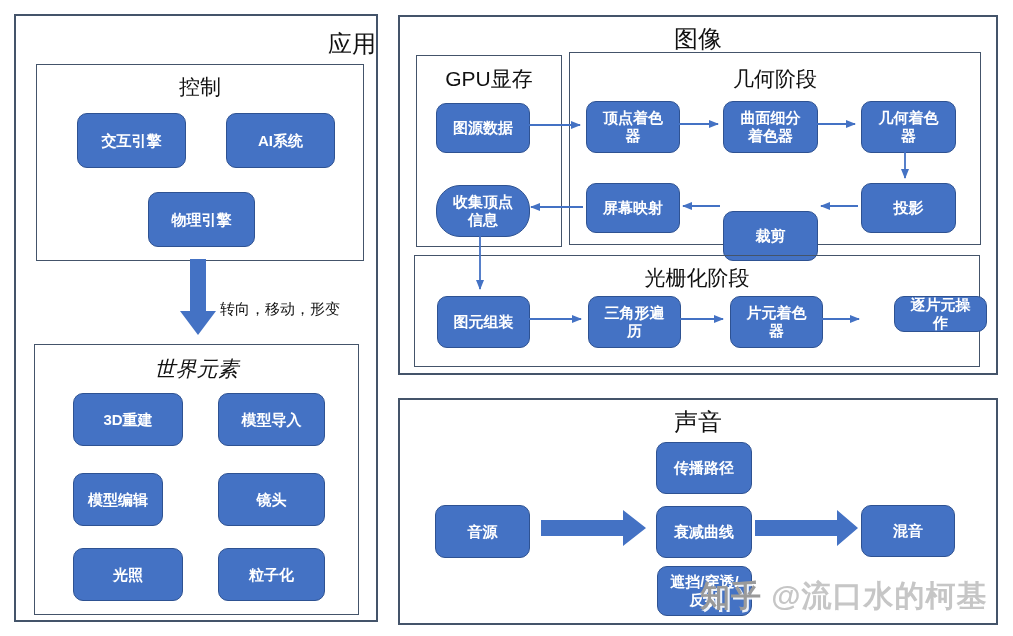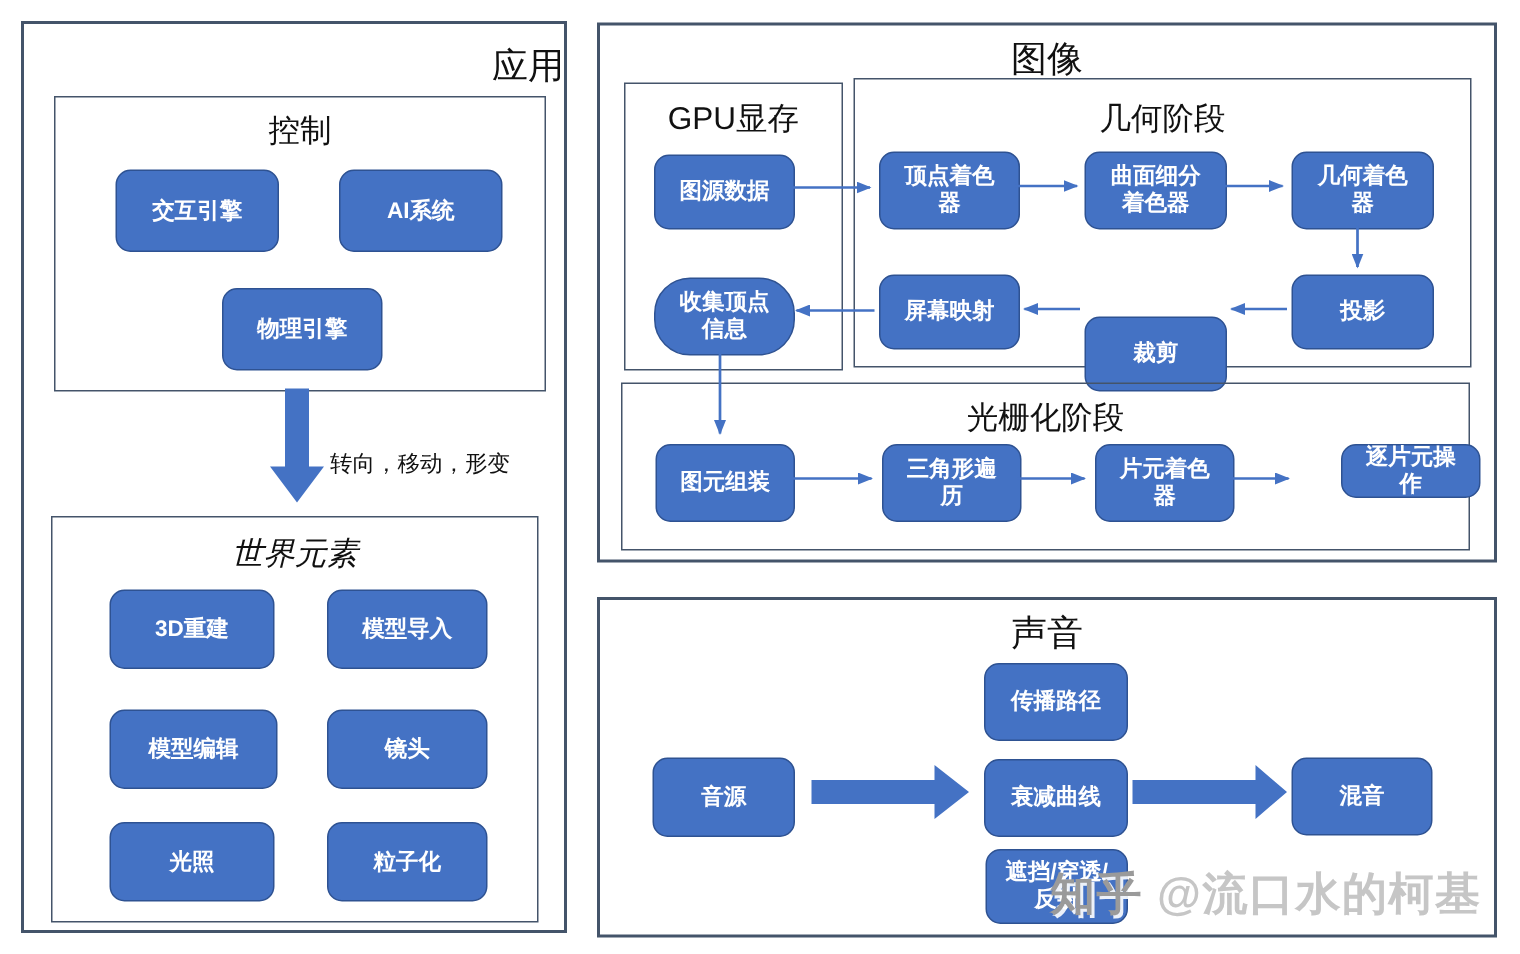--- a/index.html
+++ b/index.html
@@ -41,21 +41,21 @@
       <div class="node" style="left:189px;top:48px;width:109px;height:55px;">AI系统</div>
       <div class="node" style="left:111px;top:127px;width:107px;height:55px;">物理引擎</div>
     </div>
 
     <div class="flow-label" style="left:204px;top:284px;">转向，移动，形变</div>
 
     <div class="inner-box" style="left:18px;top:328px;width:325px;height:271px;">
       <div class="title t21" style="top:10px;font-style:italic;">世界元素</div>
       <div class="node" style="left:38px;top:48px;width:110px;height:53px;">3D重建</div>
       <div class="node" style="left:183px;top:48px;width:107px;height:53px;">模型导入</div>
-      <div class="node" style="left:38px;top:128px;width:112px;height:53px;">模型编辑</div>
+      <div class="node" style="left:38px;top:128px;width:90px;height:53px;">模型编辑</div>
       <div class="node" style="left:183px;top:128px;width:107px;height:53px;">镜头</div>
       <div class="node" style="left:38px;top:203px;width:110px;height:53px;">光照</div>
       <div class="node" style="left:183px;top:203px;width:107px;height:53px;">粒子化</div>
     </div>
   </div>
 
   <div class="panel" style="left:398px;top:15px;width:600px;height:360px;">
     <div class="title t24" style="top:6px;">图像</div>
 
     <div class="inner-box" style="left:16px;top:38px;width:146px;height:192px;">

